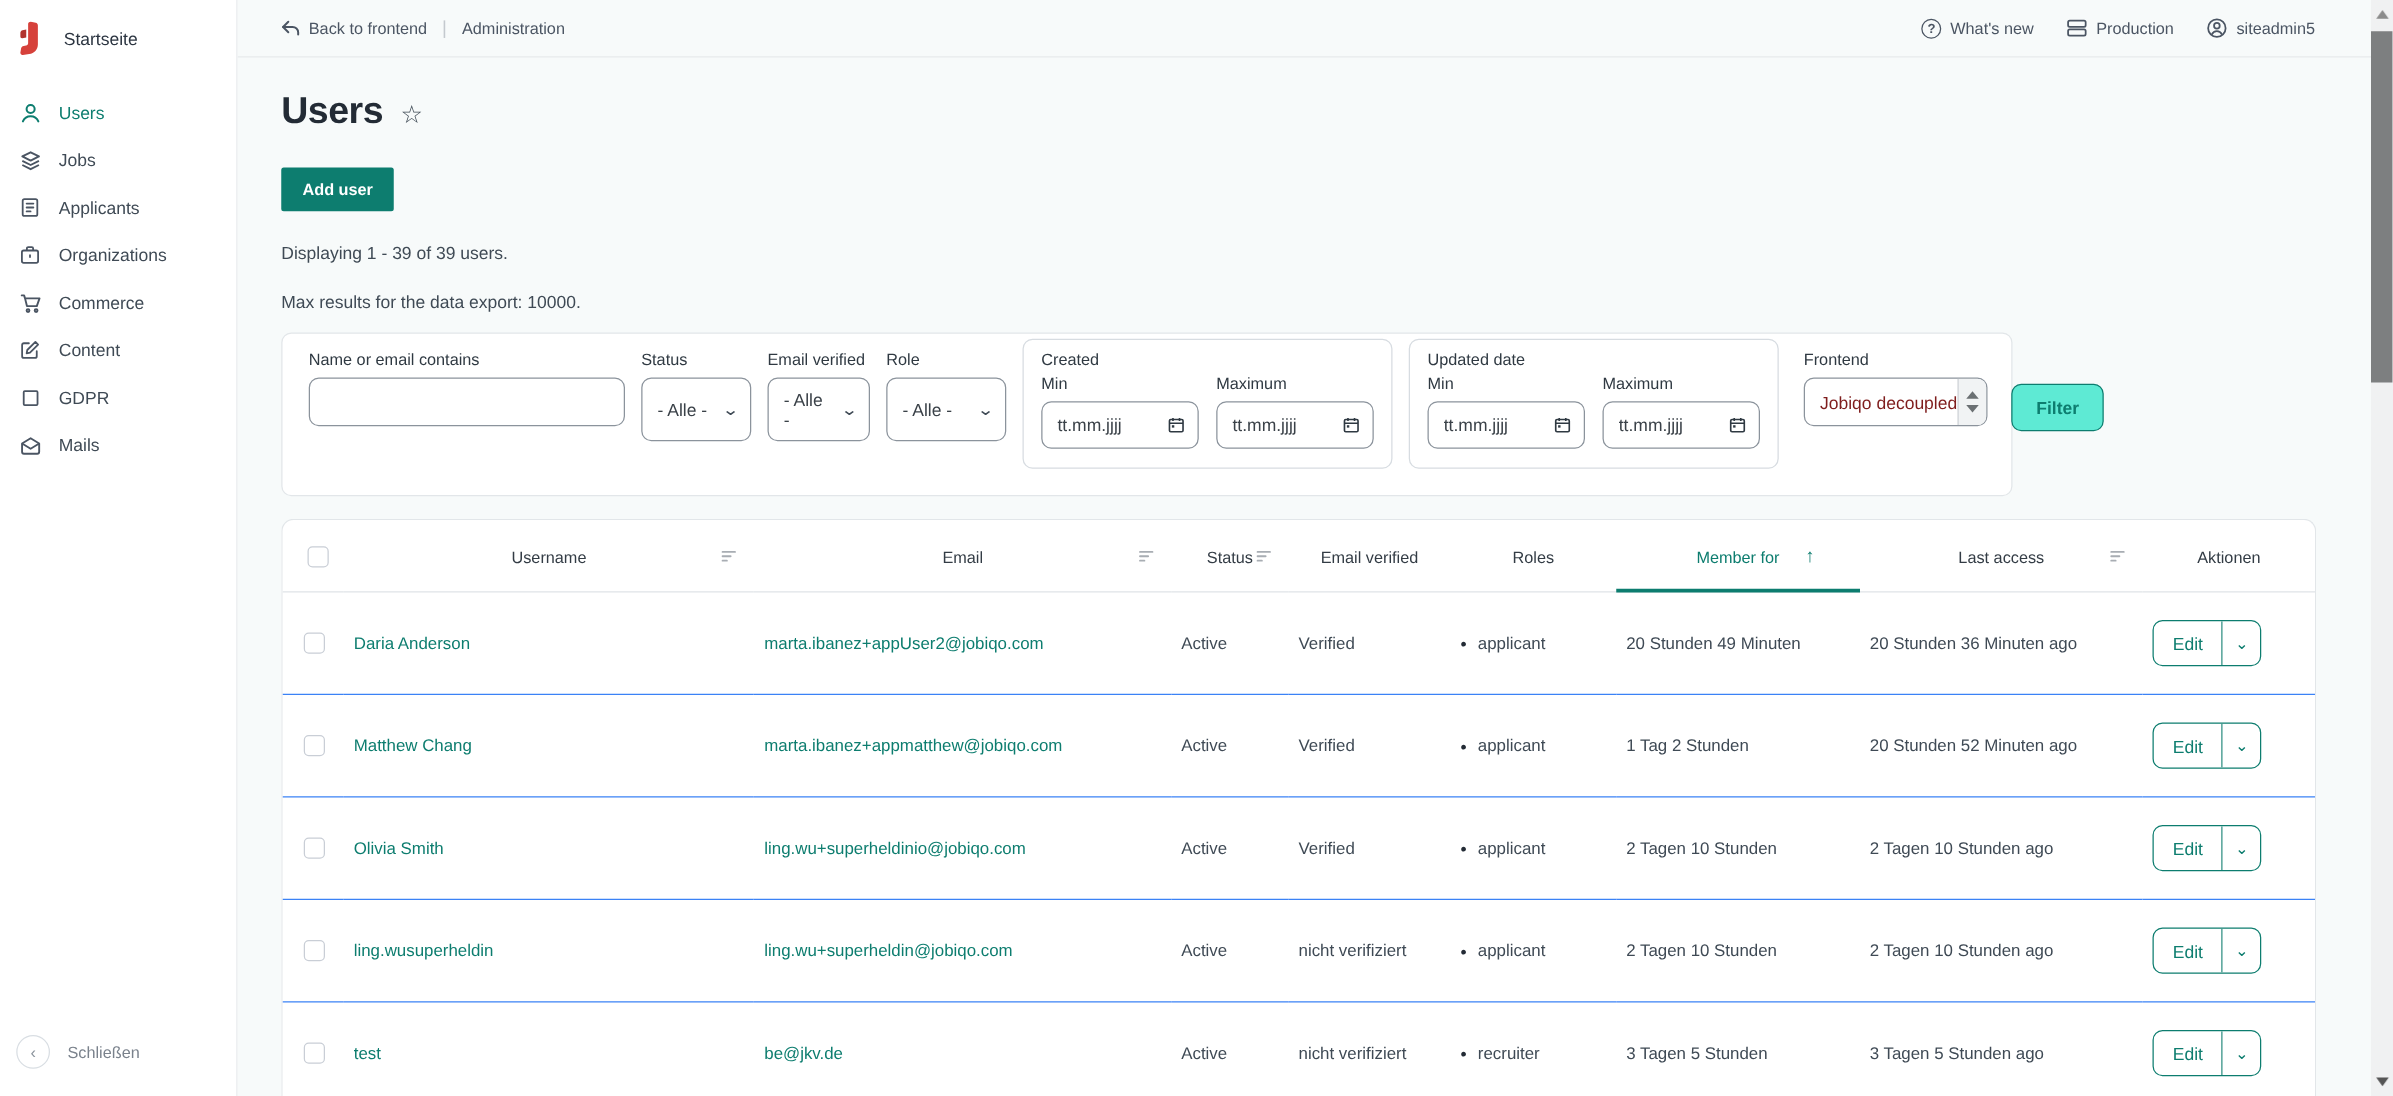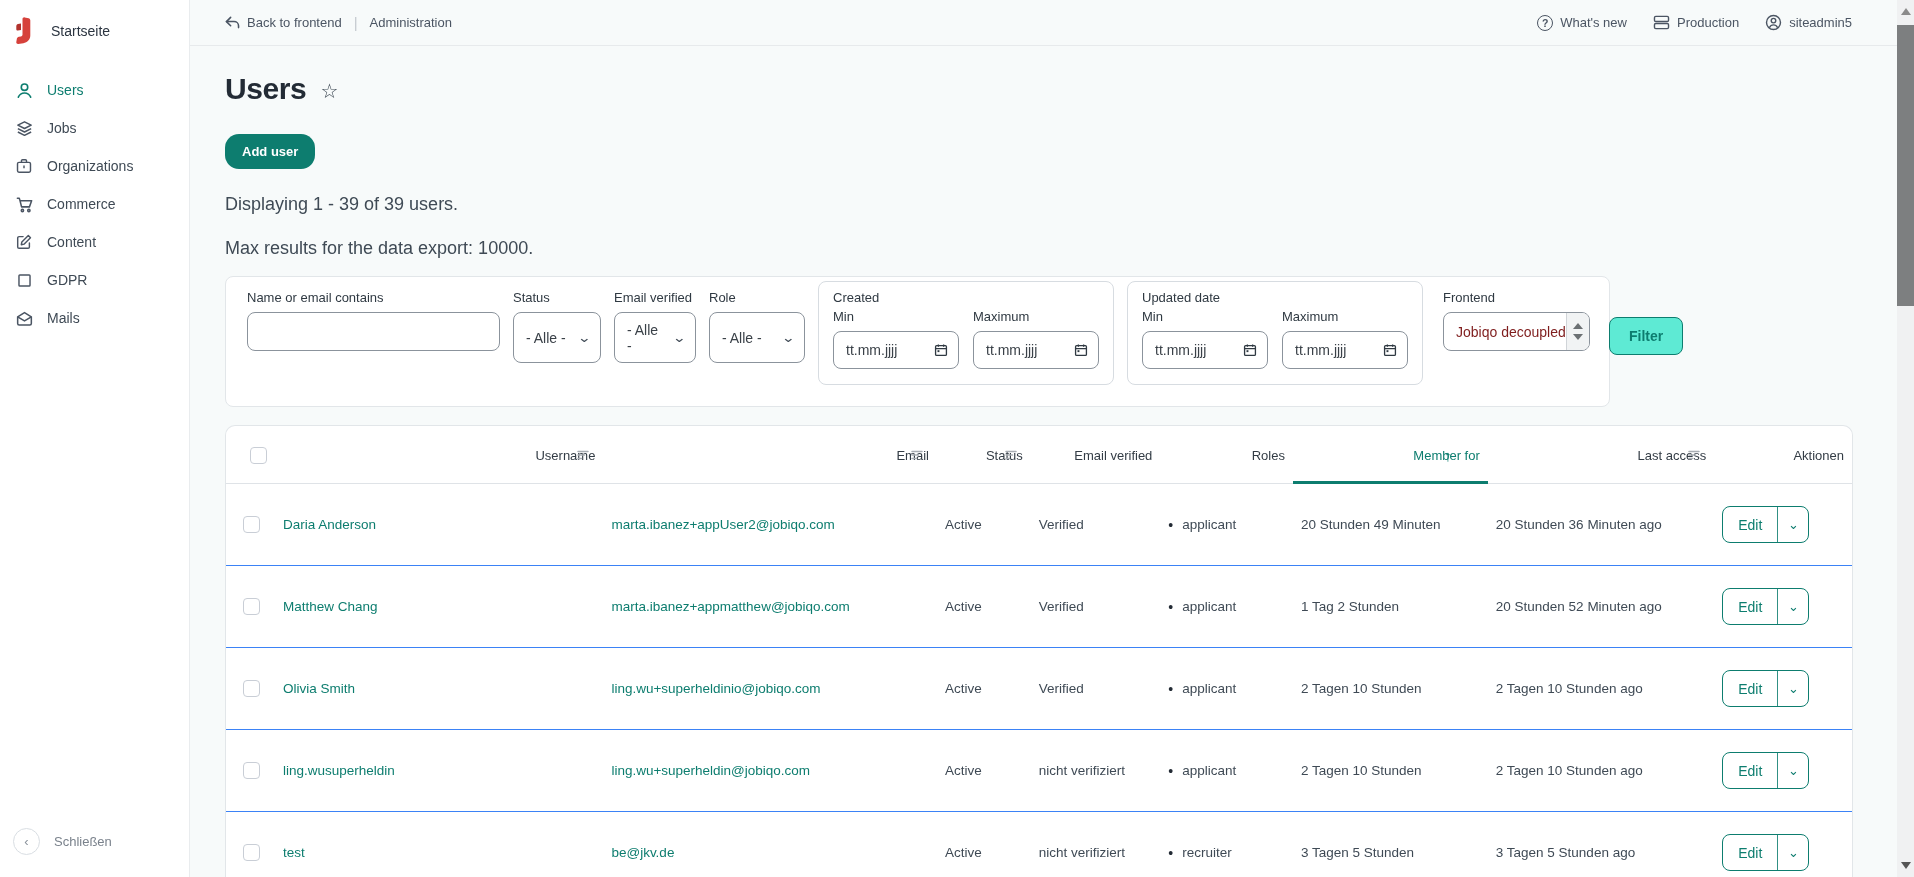--- a/index.html
+++ b/index.html
@@ -62,24 +62,24 @@
     width:16px;height:16px;border:1.3px solid #4b5563;border-radius:50%;
     font-size:10.5px;display:flex;align-items:center;justify-content:center;color:#4b5563;font-weight:700;
   }
   .content{padding:0 44px 0 35px; flex:1; overflow:hidden;}
   .page-title-row{display:flex; align-items:center; gap:14px; margin-top:26px;}
   .page-title{font-size:30px; font-weight:600; color:var(--text-dark); letter-spacing:-0.4px;}
   .star{font-size:20px; color:#3f4a55; cursor:pointer; margin-top:4px;}
   .btn-primary{
     margin-top:28px; display:inline-block;
     background:var(--accent); color:#fff; font-size:13px; font-weight:700;
-    border:none; border-radius:14px; padding:10px 17px; cursor:pointer;
+    border:none; border-radius:2px; padding:10px 17px; cursor:pointer;
     font-family:"Liberation Sans", sans-serif;
   }
-  .meta-line{font-size:18px; color:#3f4a55; margin-top:25px;}
+  .meta-line{font-size:14px; color:#3f4a55; margin-top:25px;}
   .meta-line.second{margin-top:23px;}
   
   .filter-card{
     margin-top:17px; background:#fff; border:1px solid var(--card-border);
     border-radius:8px; padding:13px 20px 21px 21px;
     display:flex; align-items:flex-start; gap:13px; width:1385px;
   }
   .f-group{display:flex; flex-direction:column;}
   .f-label{font-size:13px; color:#2f3942; margin-bottom:7px;}
   .f-input{
@@ -120,21 +120,21 @@
     font-size:14px; font-weight:600; border-radius:8px; padding:10px 19px; cursor:pointer;
     font-family:"Liberation Sans", sans-serif;
   }
   
   .table-card{
     margin-top:18px; background:#fff; border:1px solid var(--card-border);
     border-bottom:none; border-radius:10px 10px 0 0; overflow:hidden;
   }
   table{width:100%; border-collapse:collapse; table-layout:fixed;}
   th{
-    text-align:right; font-size:13px; font-weight:500; color:#333c45;
+    text-align:center; font-size:13px; font-weight:500; color:#333c45;
     padding:21px 8px 19px 8px; border-bottom:1px solid #dfe3e7;
     position:relative; white-space:nowrap;
   }
   th .sort-ic{position:absolute; right:14px; top:50%; transform:translateY(-50%);}
   th.sorted{color:var(--accent);}
   th.sorted::after{content:""; position:absolute; left:0; right:0; bottom:-1px; height:3px; background:var(--accent);}
   .sort-arrow{color:var(--accent); font-size:15px; position:absolute; right:36px; top:50%; transform:translateY(-50%);}
   td{
     font-size:13.5px; color:#3f4a55; padding:22px 8px;
     border-bottom:1px solid #3b82f6; white-space:nowrap; overflow:hidden; text-overflow:ellipsis;
@@ -201,20 +201,29 @@
     </button>
     <button class="nav-item">
       <span class="ic">
         <svg width="19" height="19" viewBox="0 0 20 20" fill="none" stroke="currentColor" stroke-width="1.6" stroke-linejoin="round">
           <path d="M10 3 17 6.5 10 10 3 6.5Z"></path>
             <path d="M3 10.2 10 13.7 17 10.2"></path>
             <path d="M3 13.7 10 17.2 17 13.7"></path>
         </svg>
       </span>
       <span>Jobs</span>
+    </button>
+    <button class="nav-item">
+      <span class="ic">
+        <svg width="18" height="18" viewBox="0 0 20 20" fill="none" stroke="currentColor" stroke-width="1.6" stroke-linecap="round">
+          <rect x="3.5" y="2.5" width="13" height="15" rx="1.6"></rect>
+            <path d="M7 6.5h6M7 10h6M7 13.5h3.5"></path>
+        </svg>
+      </span>
+      <span>Applicants</span>
     </button>
     <button class="nav-item">
       <span class="ic">
         <svg width="18" height="18" viewBox="0 0 20 20" fill="none" stroke="currentColor" stroke-width="1.6" stroke-linejoin="round">
           <rect x="2.8" y="6" width="14.4" height="11" rx="1.6"></rect>
             <path d="M7.2 6V4.2c0-.7.6-1.2 1.2-1.2h3.2c.7 0 1.2.5 1.2 1.2V6M10 9.5v3"></path>
         </svg>
       </span>
       <span>Organizations</span>
     </button>

